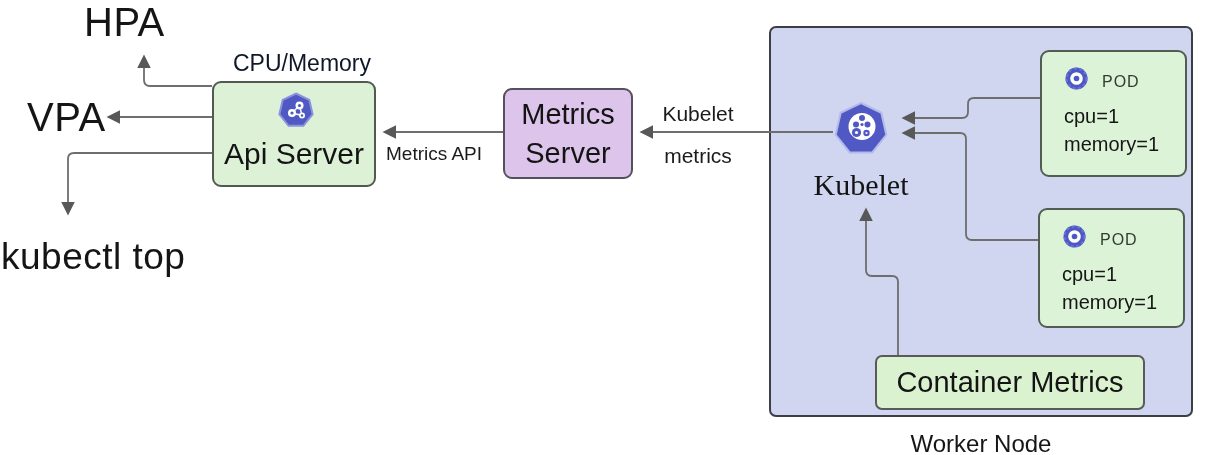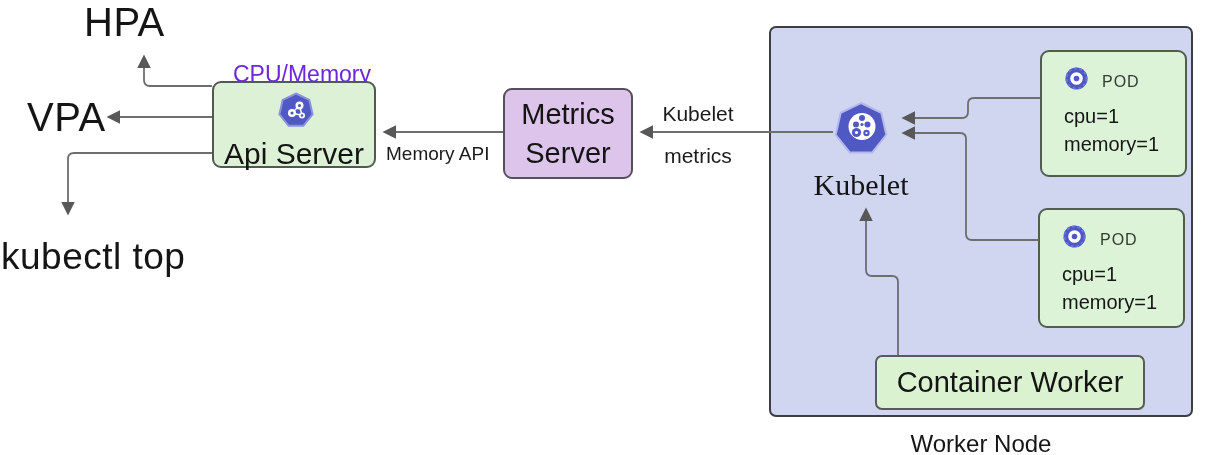--- a/index.html
+++ b/index.html
@@ -33,24 +33,23 @@
     font-weight: 500;
     letter-spacing: 0.5px;
     color: #151515;
     white-space: nowrap;
     line-height: 1;
   }
   .mid-label {
     position: absolute;
     z-index: 3;
     font-size: 22px;
-    color: #6d28d9;
+    color: #0f172a;
     white-space: nowrap;
     line-height: 1.1;
-    margin-top: 11px;
   }
   .edge-label {
     position: absolute;
     z-index: 3;
     font-size: 20px;
     color: #1b1b1b;
     white-space: nowrap;
     line-height: 1.1;
   }
 
@@ -63,21 +62,21 @@
   .green {
     background: #ddf1d7;
     border: 2px solid #505a50;
   }
   .purple {
     background: #dcc4ea;
     border: 2px solid #56505c;
   }
   .api-server-box {
     left: 212px; top: 81px;
-    width: 164px; height: 87px;
+    width: 164px; height: 106px;
     text-align: center;
   }
   .api-server-box .node-label {
     position: absolute;
     left: 0; right: 0; top: 54px;
     font-size: 30px;
     color: #141414;
   }
   .api-server-box .icon-wrap {
     position: absolute;
@@ -210,21 +209,21 @@
         <circle cx="22.5" cy="14.5" r="4" fill="#ffffff"></circle>
         <circle cx="25" cy="24.5" r="3" fill="#ffffff"></circle>
         <circle cx="15" cy="22" r="1.6" fill="#5059c3"></circle>
         <circle cx="22.5" cy="14.5" r="1.6" fill="#5059c3"></circle>
         <circle cx="25" cy="24.5" r="1.2" fill="#5059c3"></circle>
       </svg>
     </span>
     <div class="node-label">Api Server</div>
   </div>
 
-  <div class="edge-label" style="left:386px; top:144px; font-size:19px;">Memory API</div>
+  <div class="edge-label" style="left:386px; top:144px; font-size:19px;">Metrics API</div>
 
   <div class="node purple metrics-server-box">
     <div>Metrics</div>
     <div>Server</div>
   </div>
 
   <div class="edge-label" style="left:647px; top:102px; width:102px; text-align:center; font-size:21px;">Kubelet</div>
   <div class="edge-label" style="left:647px; top:144px; width:102px; text-align:center; font-size:21px;">metrics</div>
 
   <div class="node worker-node-box"></div>
@@ -273,18 +272,18 @@
           <circle cx="12.5" cy="12.5" r="2.8" fill="#4d58c4"></circle>
         </svg>
       </span>
       <span class="pod-title">POD</span>
     </div>
     <div class="pod-line1">cpu=1</div>
     <div class="pod-line2">memory=1</div>
   </div>
 
   <div class="node container-runtime-box">
-    <span>Container Worker</span>
+    <span>Container Metrics</span>
   </div>
 
   <div class="worker-node-label">Worker Node</div>
 
 </div>
 
 </body></html>

